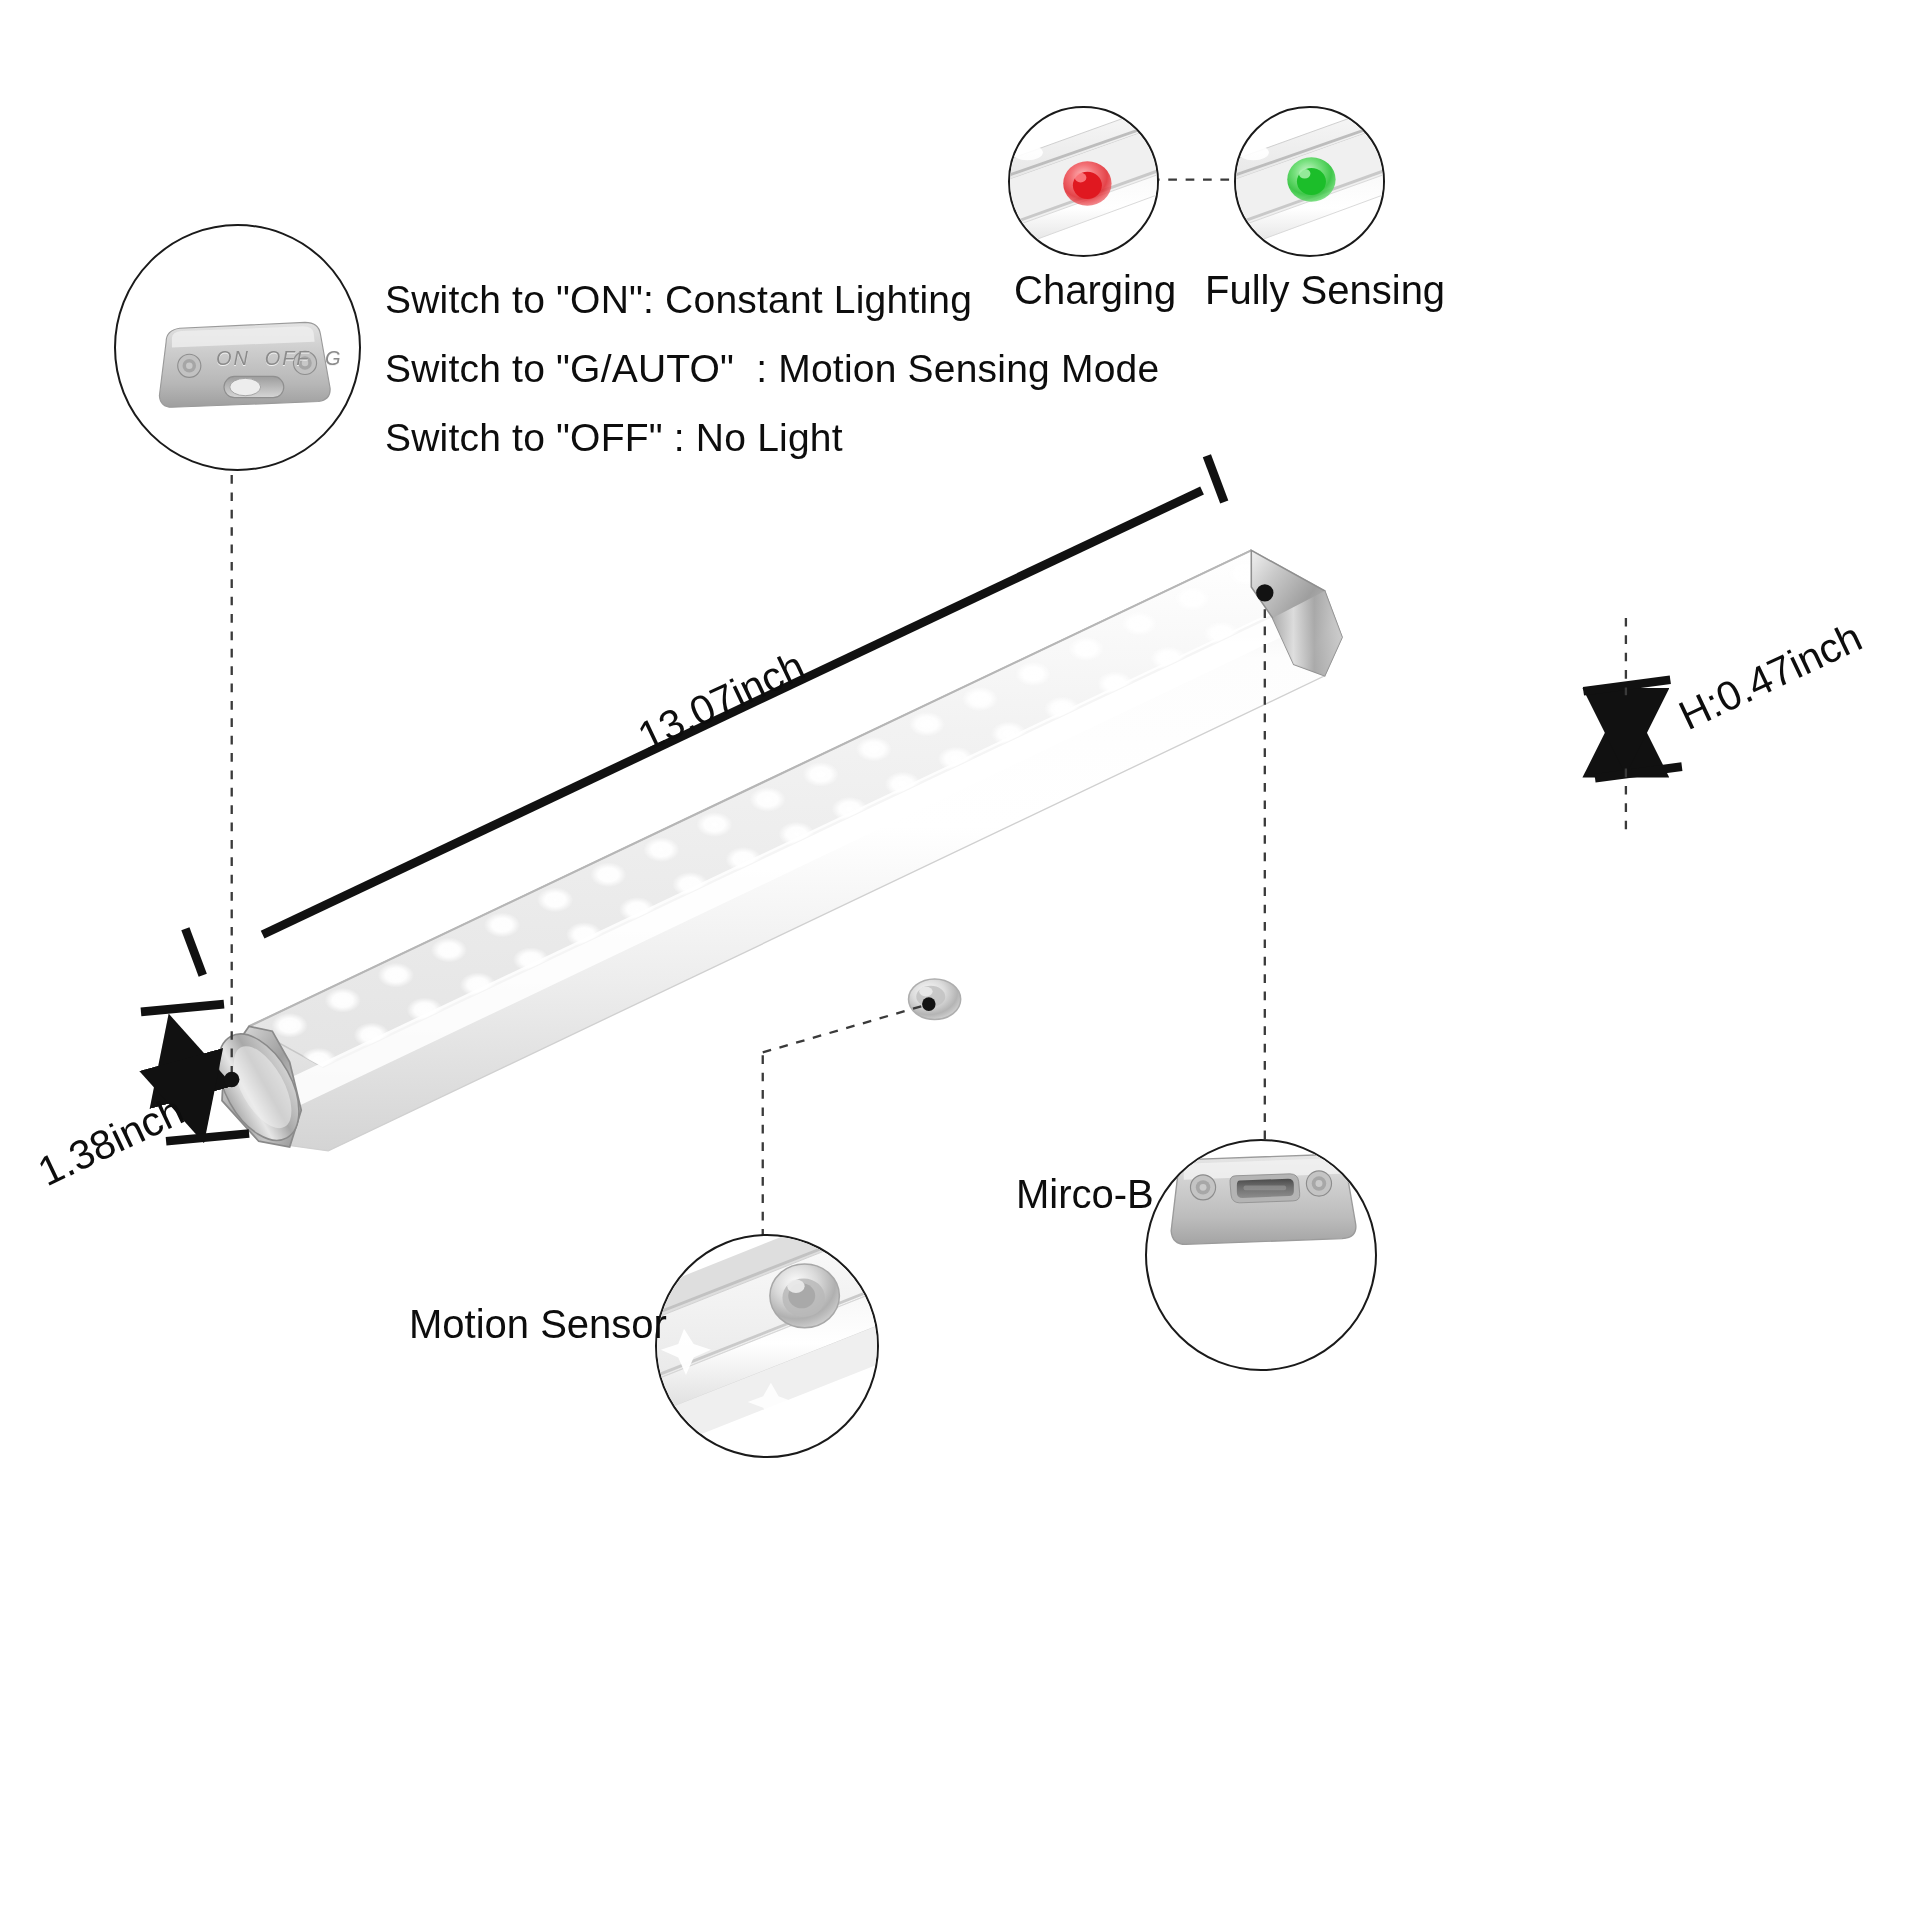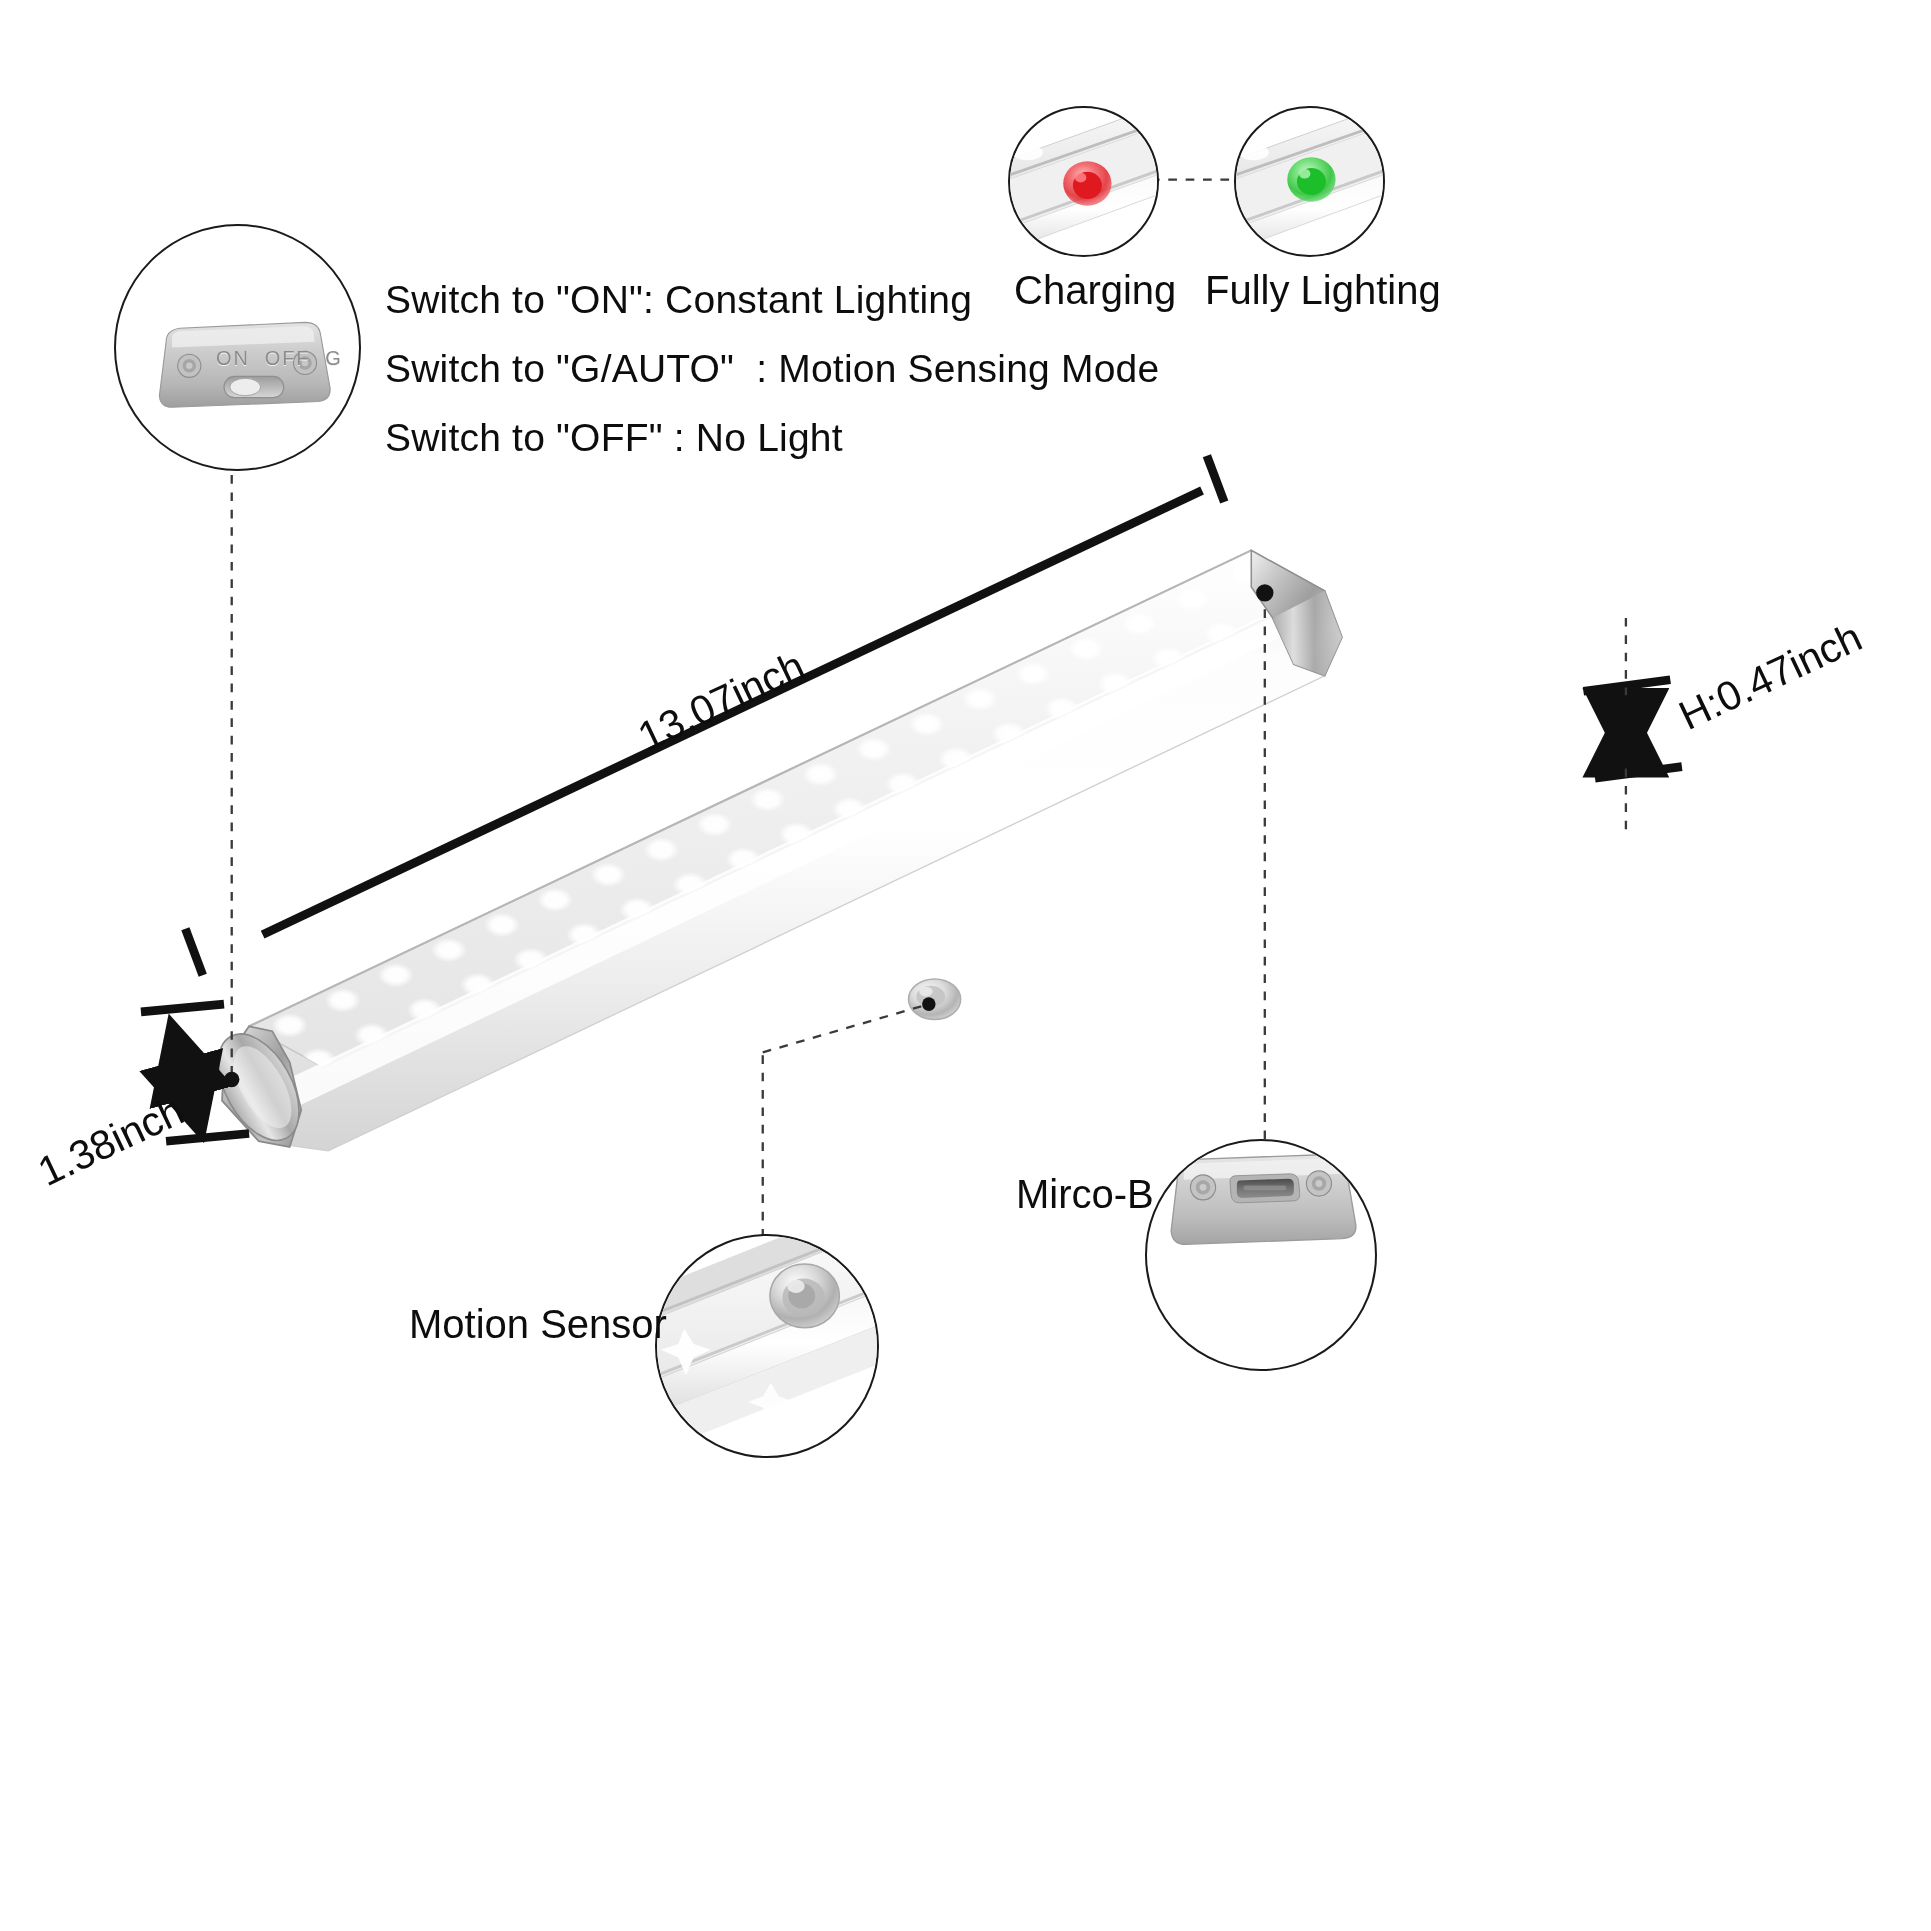--- a/index.html
+++ b/index.html
@@ -231,21 +231,21 @@
           <circle cx="196" cy="142" r="7" fill="#a6a6a6"></circle>
           <circle cx="196" cy="142" r="3.4" fill="#c8c8c8"></circle>
         </g>
 
         <rect x="112" y="156" width="62" height="22" rx="11" fill="url(#swSlot)" stroke="#8f8f8f" stroke-width="1.2"></rect>
 
         <ellipse cx="134" cy="167" rx="16" ry="9" fill="#ededed" stroke="#a3a3a3" stroke-width="1"></ellipse>
       </svg>
       
       <div class="abs txt" style="left:100px;top:121px;font-size:20px;letter-spacing:1.9px;
-                  color:#8b8b8b;text-shadow:0 1px 0 #f2f2f2;font-family:'Liberation Sans',sans-serif;">ON  OFF  G</div>
+                  color:#8b8b8b;text-shadow:0 1px 0 #f2f2f2;font-family:'Liberation Sans',sans-serif;font-style:italic;">ON  OFF  G</div>
     </div>
   </div>
 
   <div class="callout" style="left:1008px;top:106px;width:147px;height:147px;">
     <div class="callout-inner">
       <svg viewBox="0 0 152 152" width="147" height="147">
         <defs>
           <linearGradient id="cbarT" x1="0" y1="0" x2="0" y2="1">
             <stop offset="0%" stop-color="#fafafa"></stop>
               <stop offset="100%" stop-color="#e6e6e6"></stop>
@@ -297,21 +297,21 @@
         <g>
           <ellipse cx="78" cy="74" rx="25" ry="23" fill="url(#ledGrn)" opacity=".85"></ellipse>
           <ellipse cx="78" cy="76" rx="15" ry="14" fill="#1cbe2a"></ellipse>
           <ellipse cx="71" cy="68" rx="6" ry="5" fill="#a8f2ad" opacity=".85"></ellipse>
         </g>
       </svg>
     </div>
   </div>
 
   <div class="abs callout-label" style="left:1014px;top:268px;">Charging</div>
-  <div class="abs callout-label" style="left:1205px;top:268px;">Fully Lighting</div>
+  <div class="abs callout-label" style="left:1205px;top:268px;">Fully Sensing</div>
 
   <div class="abs" style="left:385px;top:278px;width:676px;">
     <div class="instr-line" style="margin-bottom:25px;">Switch to "ON": Constant Lighting</div>
     <div class="instr-line" style="margin-bottom:25px;">Switch to "G/AUTO"  : Motion Sensing Mode</div>
     <div class="instr-line">Switch to "OFF" : No Light</div>
   </div>
 
   <div class="abs dim" style="left:641px;top:716px;transform:rotate(-25.3deg);">13.07inch</div>
 
   <div class="abs dim" style="left:1682px;top:695px;transform:rotate(-25.3deg);">H:0.47inch</div>

